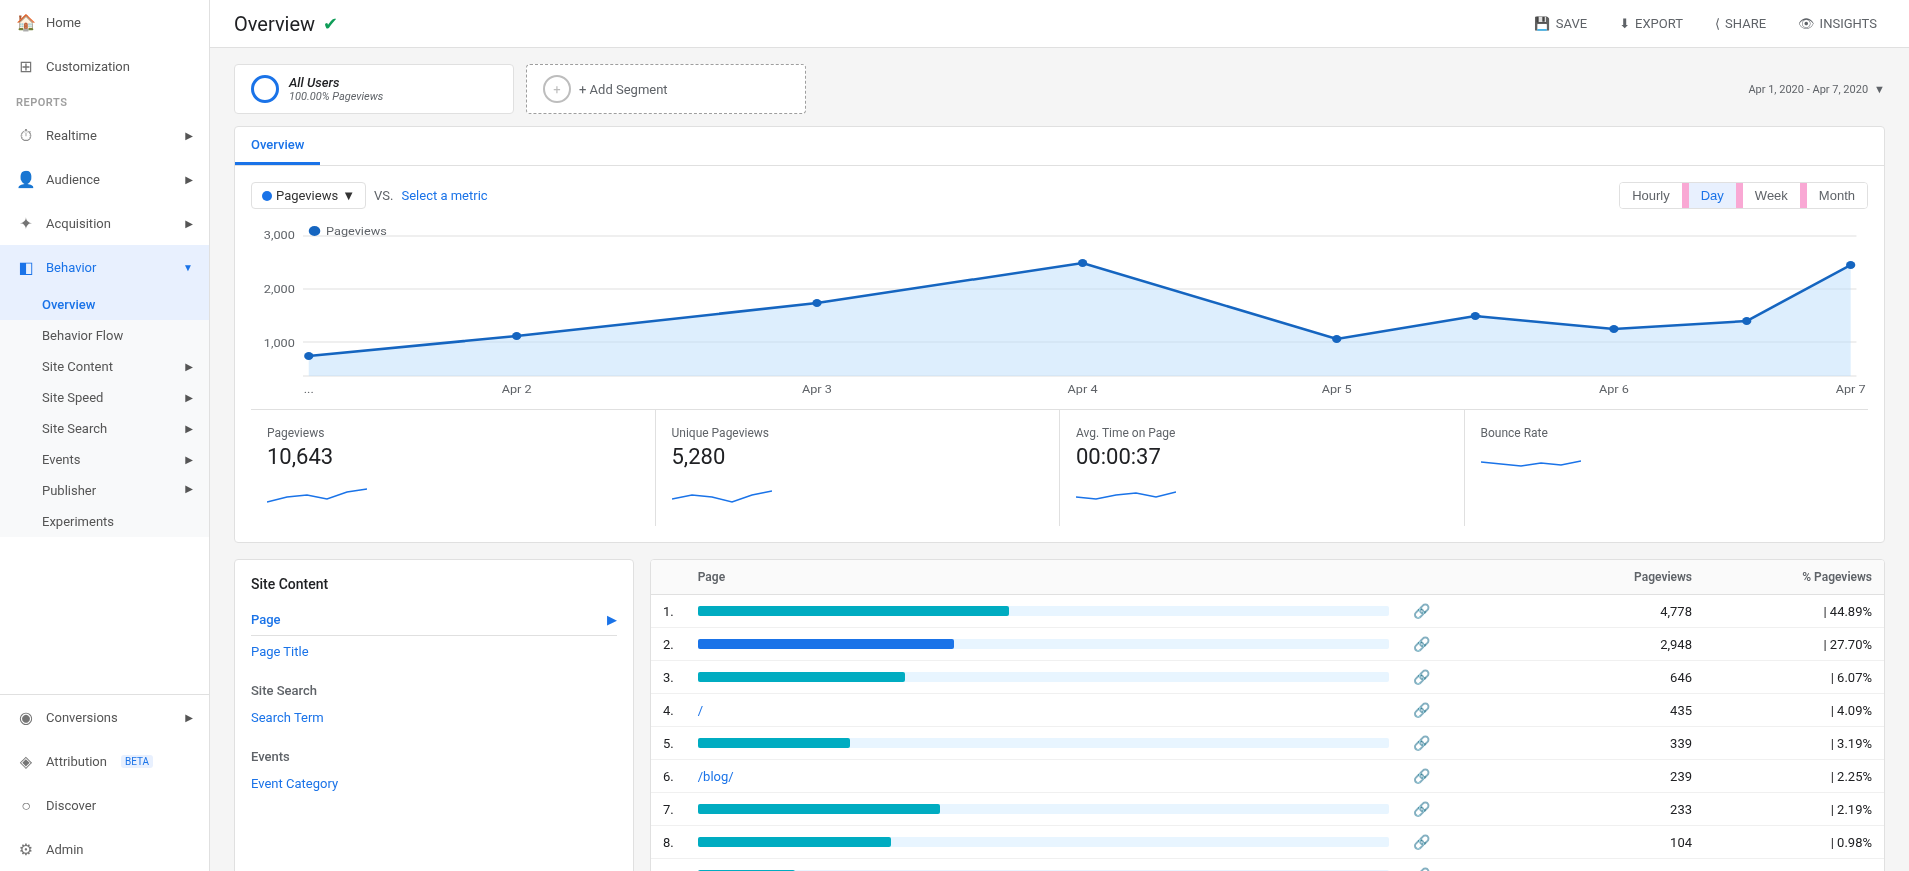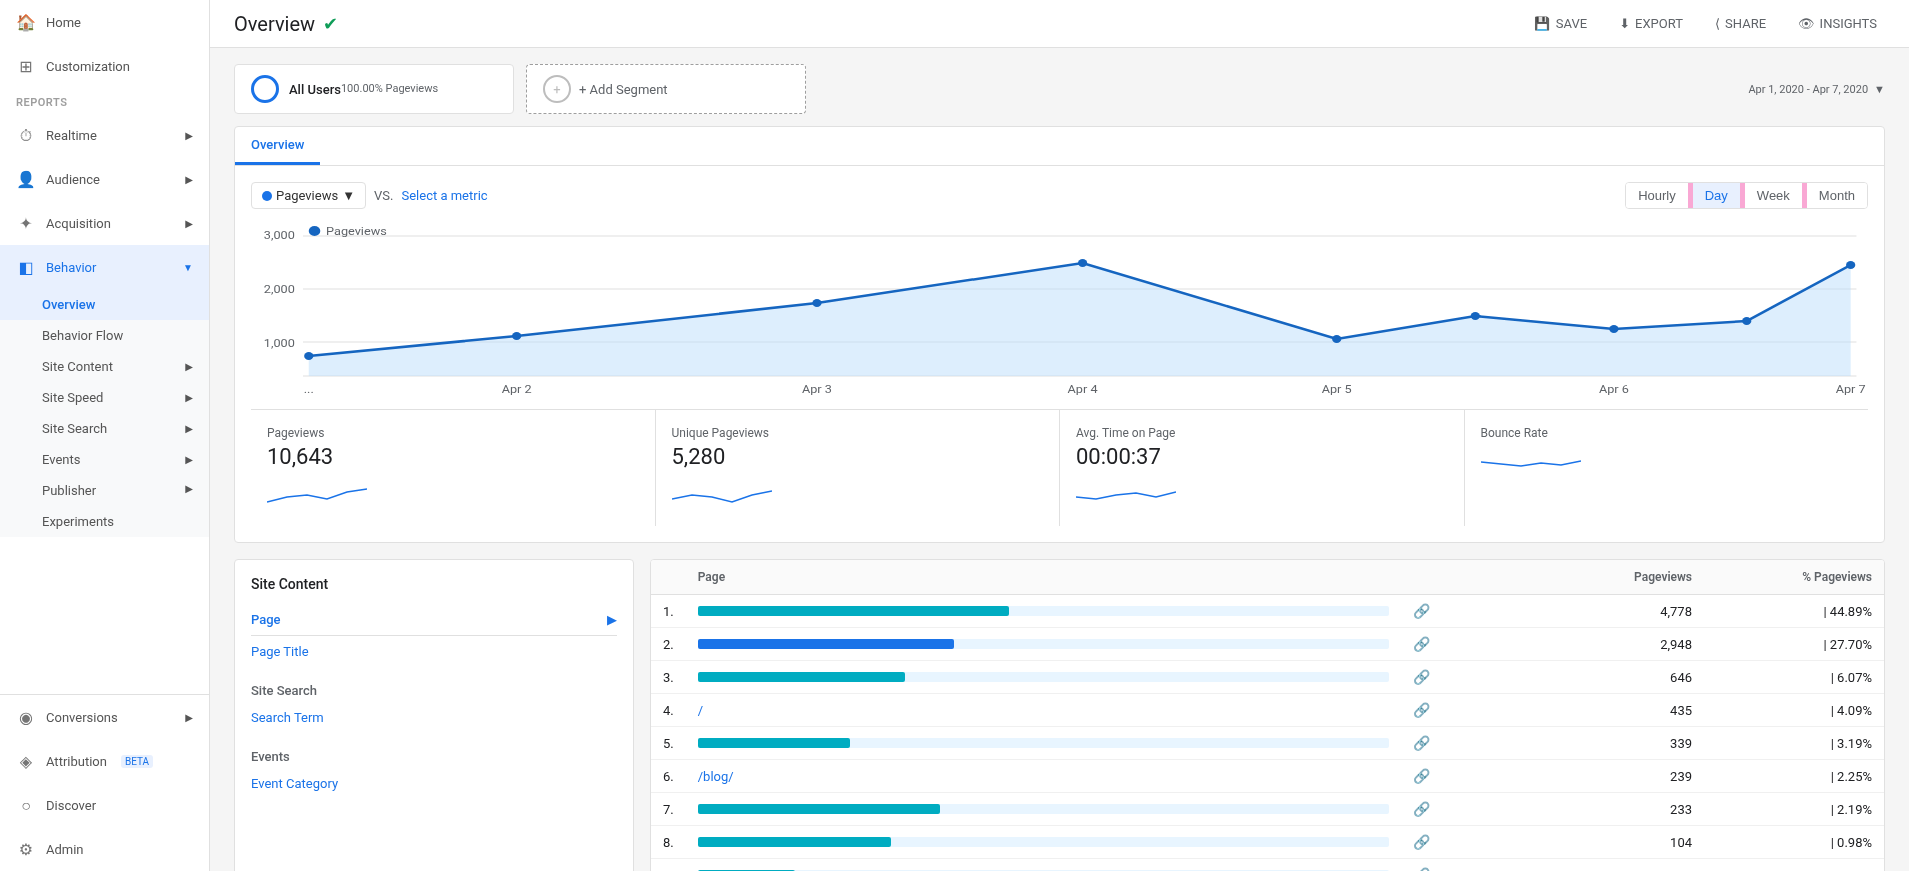--- a/index.html
+++ b/index.html
@@ -22,42 +22,42 @@
     .topbar { display: flex; align-items: center; justify-content: space-between; padding: 10px 24px; background: #fff; border-bottom: 1px solid #e0e0e0; min-height: 48px; }
     .page-title-area { display: flex; align-items: center; gap: 8px; }
     .page-title-text { font-size: 20px; font-weight: 400; color: #202124; }
     .check-icon { color: #0f9d58; font-size: 18px; }
     .topbar-actions { display: flex; align-items: center; gap: 16px; }
     .topbar-btn { display: flex; align-items: center; gap: 5px; color: #5f6368; font-size: 13px; cursor: pointer; padding: 6px 8px; border-radius: 4px; }
 
     .content-area { flex: 1; overflow-y: auto; padding: 16px 24px; }
     .segment-pill { display: flex; align-items: center; gap: 10px; background: #fff; border: 1px solid #e0e0e0; border-radius: 4px; padding: 10px 16px; min-width: 280px; }
     .segment-circle { width: 28px; height: 28px; border-radius: 50%; border: 3px solid #1a73e8; display: inline-block; }
-    .segment-info { display: flex; flex-direction: row; }
+    .segment-info { display: flex; flex-direction: column; font-style: italic; }
     .segment-name { font-size: 13px; font-weight: 500; color: #202124; }
     .segment-sub { font-size: 11px; color: #5f6368; }
     .add-segment-pill { display: flex; align-items: center; gap: 8px; background: #fff; border: 1px dashed #9e9e9e; border-radius: 4px; padding: 10px 16px; min-width: 280px; color: #5f6368; cursor: pointer; }
     .add-segment-circle { width: 28px; height: 28px; border-radius: 50%; border: 2px solid #bdbdbd; display: flex; align-items: center; justify-content: center; color: #bdbdbd; }
     .date-range { display: flex; align-items: center; gap: 6px; margin-left: auto; font-size: 11px; color: #5f6368; cursor: pointer; }
 
     
     .overview-tabs { background: #fff; border: 1px solid #e0e0e0; border-radius: 4px; margin-bottom: 12px; }
     .tab-header { display: flex; border-bottom: 1px solid #e0e0e0; }
     .tab-btn { padding: 10px 16px; font-size: 13px; cursor: pointer; color: #5f6368; border-bottom: 3px solid transparent; }
     .tab-btn.active { color: #1a73e8; border-bottom: 3px solid #1a73e8; font-weight: 500; }
     .tab-content { padding: 16px; }
 
     
     .chart-controls { display: flex; align-items: center; justify-content: space-between; margin-bottom: 12px; }
     .metric-selector { display: flex; align-items: center; gap: 8px; }
     .metric-dropdown { display: flex; align-items: center; gap: 4px; background: #fff; border: 1px solid #e0e0e0; border-radius: 4px; padding: 5px 10px; font-size: 13px; cursor: pointer; }
     .vs-text { font-size: 13px; color: #5f6368; }
     .select-metric { color: #1a73e8; font-size: 13px; cursor: pointer; }
     .time-buttons { display: flex; border: 1px solid #e0e0e0; border-radius: 4px; overflow: hidden; }
-    .time-btn { padding: 5px 12px; font-size: 13px; cursor: pointer; background: #fff; color: #5f6368; border: none; border-right: 5px solid #f9a8d4; }
+    .time-btn { padding: 5px 12px; font-size: 13px; cursor: pointer; background: #fff; color: #5f6368; border: none; border-right: 7px solid #f9a8d4; }
     .time-btn:last-child { border-right: none; }
     .time-btn.active { background: #e8f0fe; color: #1a73e8; }
 
     
     .chart-container { position: relative; height: 180px; margin-bottom: 4px; }
     .chart-svg { width: 100%; height: 100%; }
 
     
     .metrics-row { display: flex; border-top: 1px solid #e0e0e0; margin-top: 8px; }
     .metric-card { flex: 1; padding: 16px; border-right: 1px solid #e0e0e0; }

